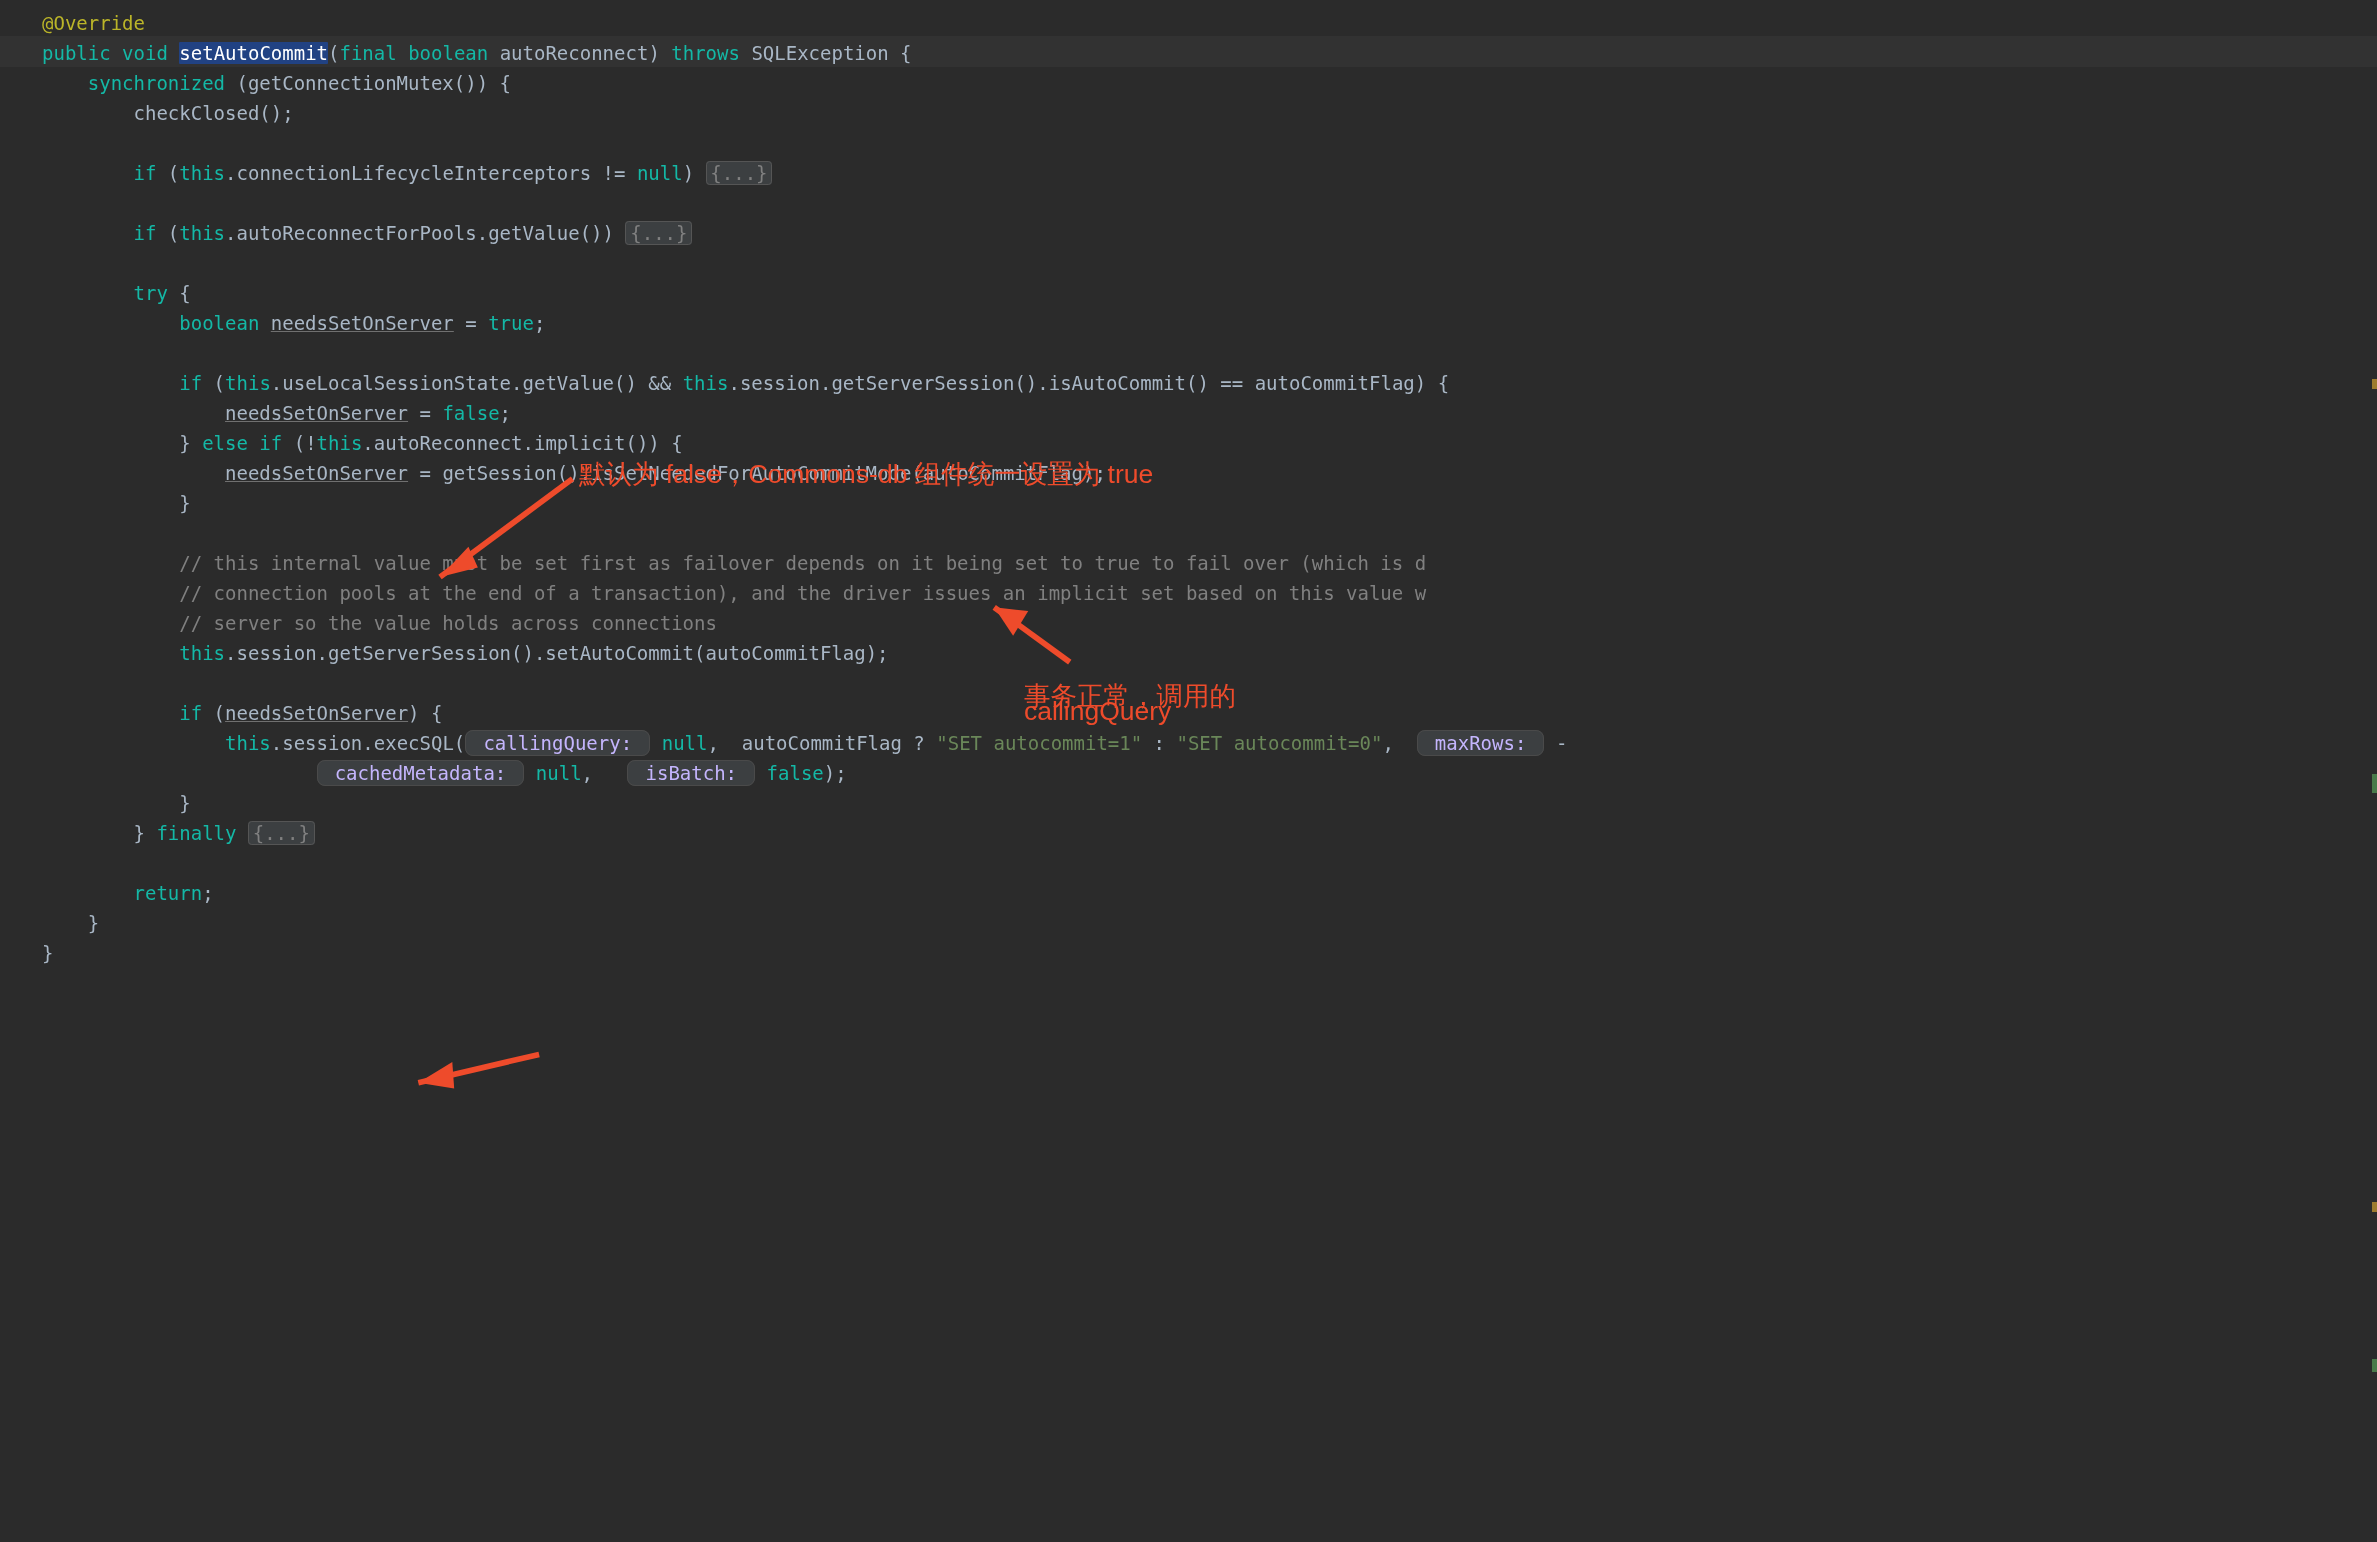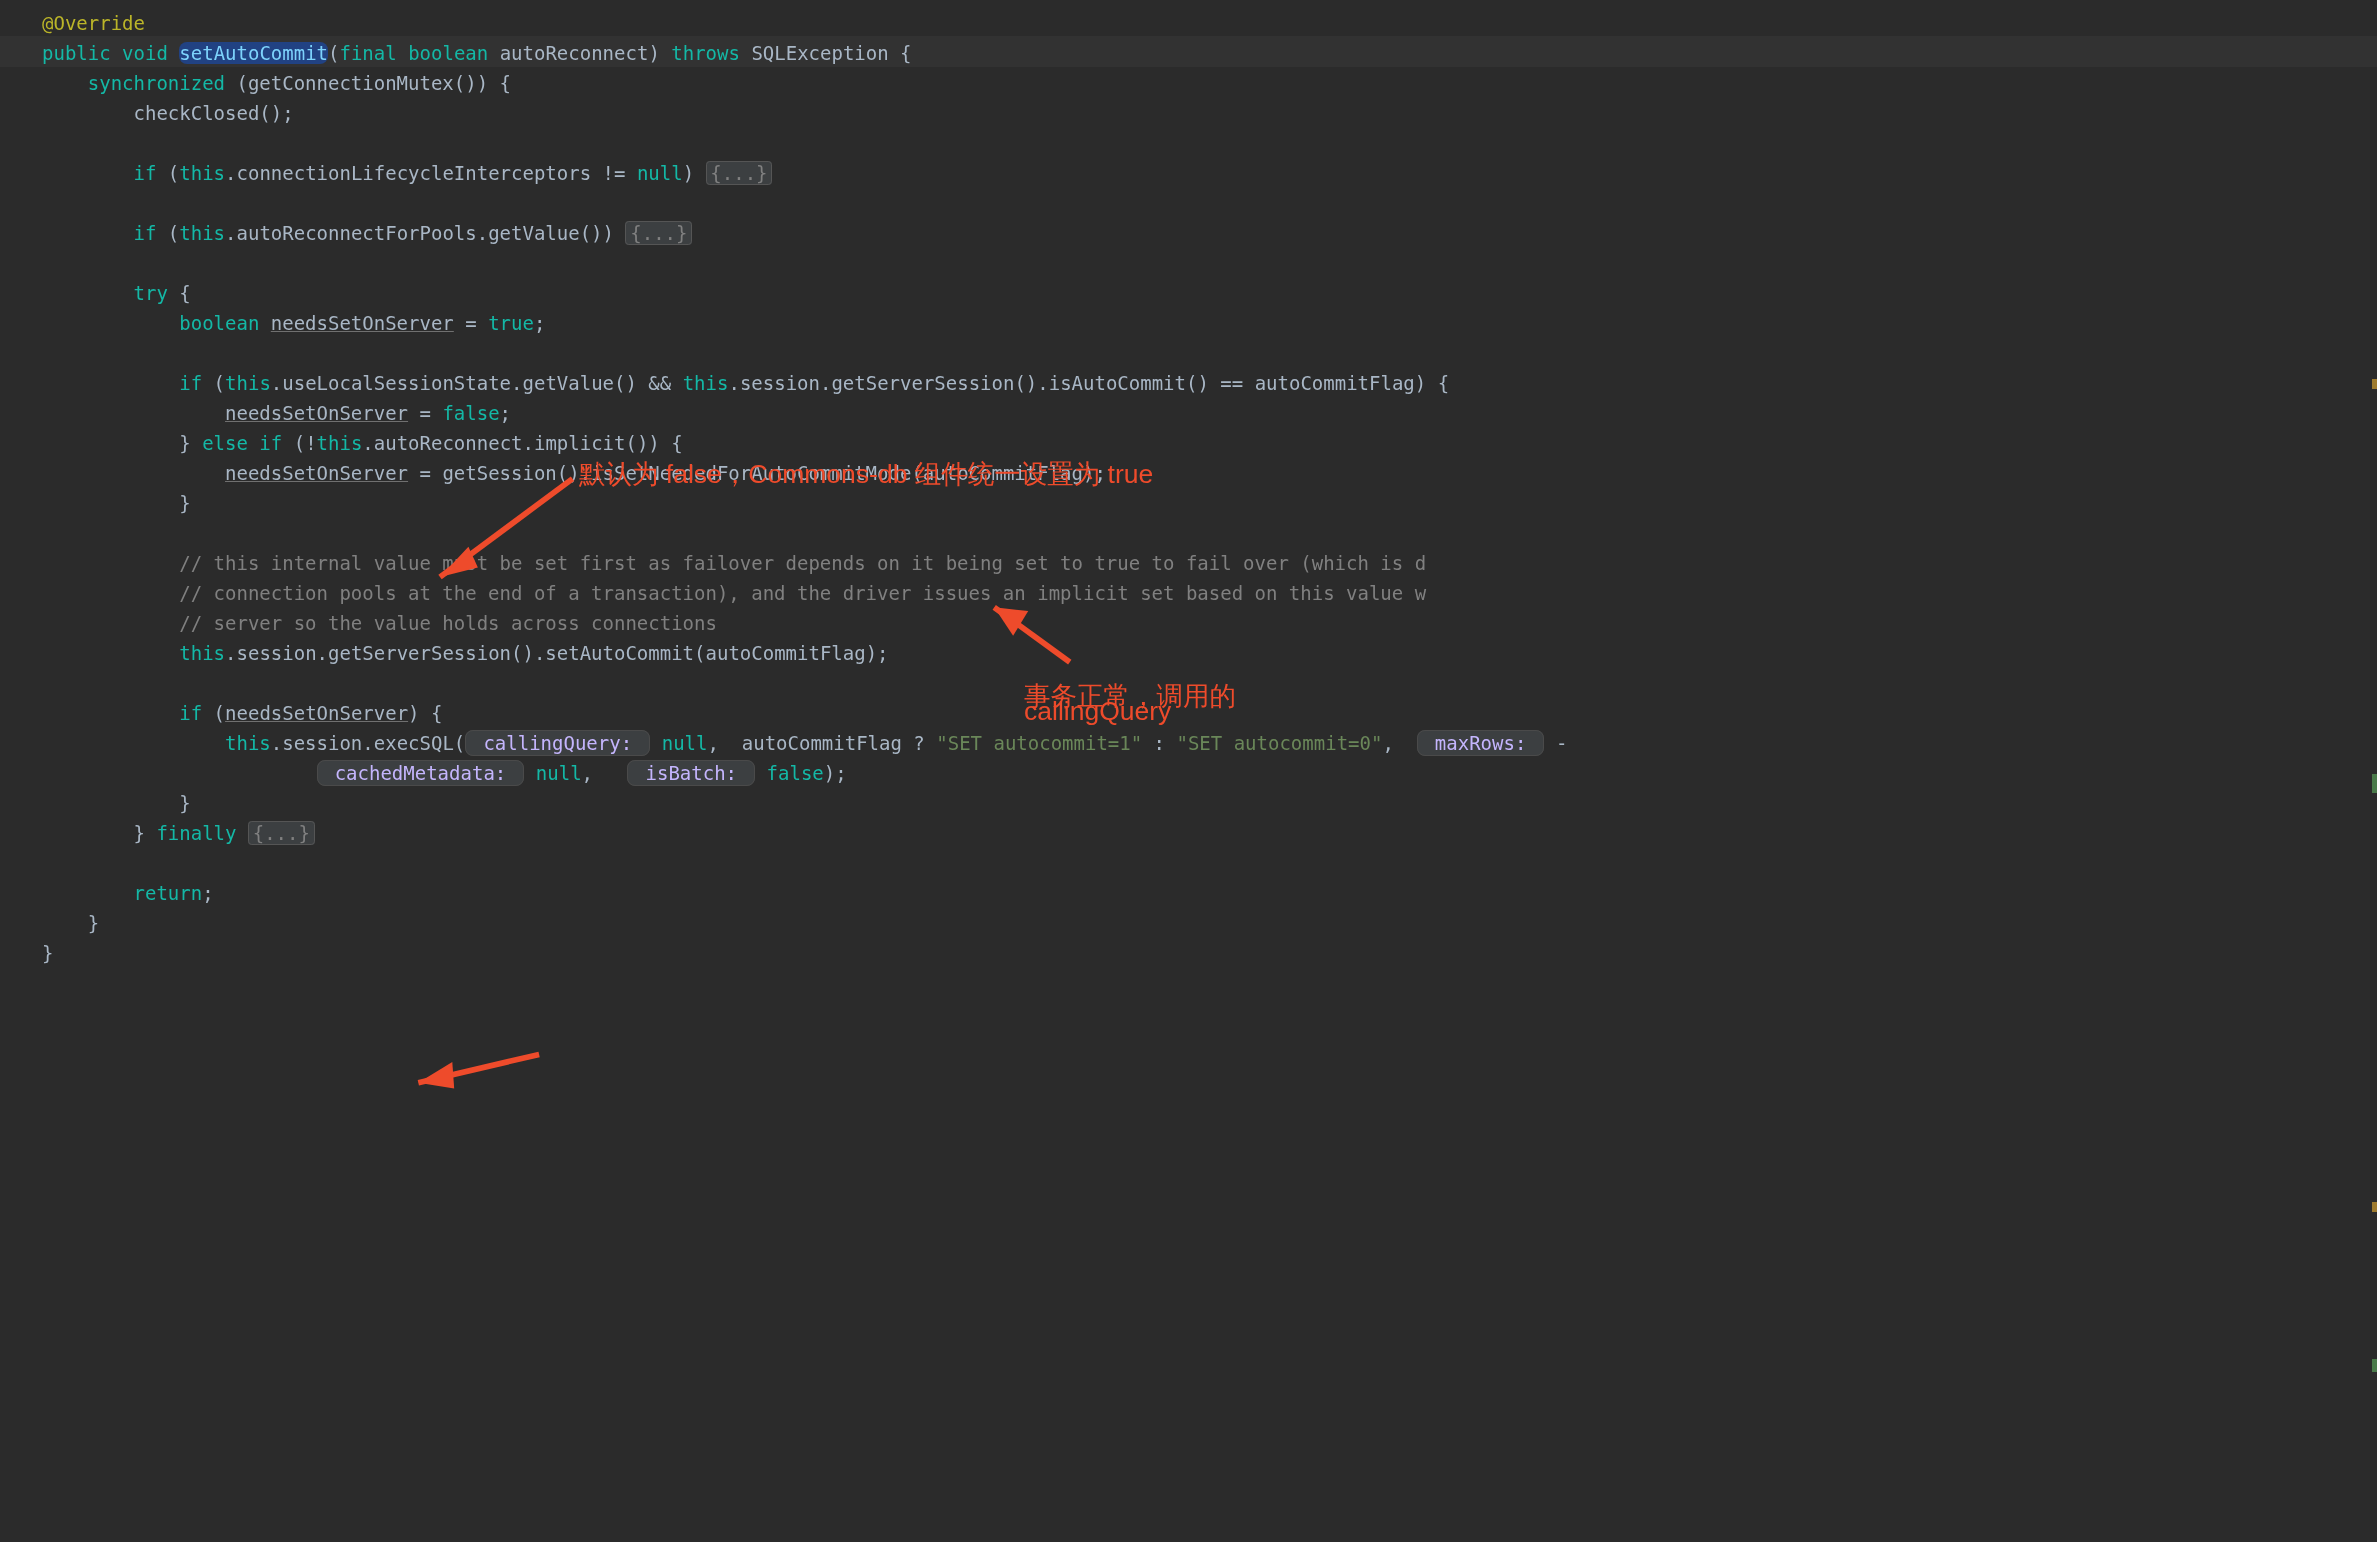--- a/index.html
+++ b/index.html
@@ -12,21 +12,21 @@
   .gm{position:absolute;right:0;width:4.7px;}
   
   .kw{color:#14b8a6;}       
   .ann{color:#bbb529;}      
   .id{color:#a9b7c6;}       
   .mth{color:#ffc66d;}      
   .cmt{color:#808080;}      
   .str{color:#6a8759;}      
   .fold{color:#808080;background:#3c3f41;border-radius:3.8px;padding:0 3.8px;border:0.9px solid #555;}
   .hint{color:#c4b5fd;background:#3c3f41;border-radius:8px;padding:0.9px 5.7px;border:0.9px solid #4a4a4a;}
-  .sel{background:#214283;color:#7dd3fc;border-radius:8px;}
+  .sel{background:#214283;color:#ffffff;border-radius:1px;}
   .u{text-decoration:underline;text-decoration-color:#707070;}
   
   .anno{position:absolute;color:#ee4b2b;font-family:-apple-system,Segoe UI,Helvetica,Arial,sans-serif;font-size:26.5px;font-weight:500;white-space:nowrap;z-index:5;}
   svg.arrow{position:absolute;overflow:visible;z-index:4;}
   svg.arrow path{stroke:#ee4b2b;stroke-width:6;fill:none;}
   svg.arrow polygon{fill:#ee4b2b;}
 </style>
 </head>
 <body>
 

